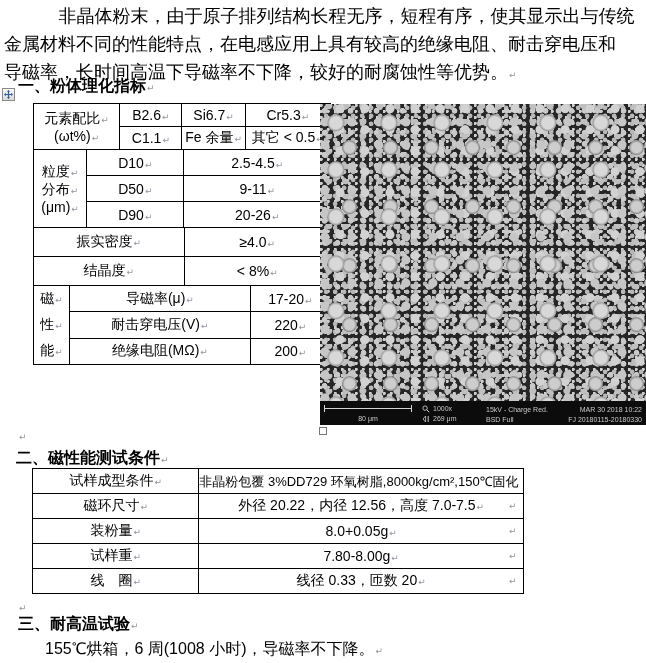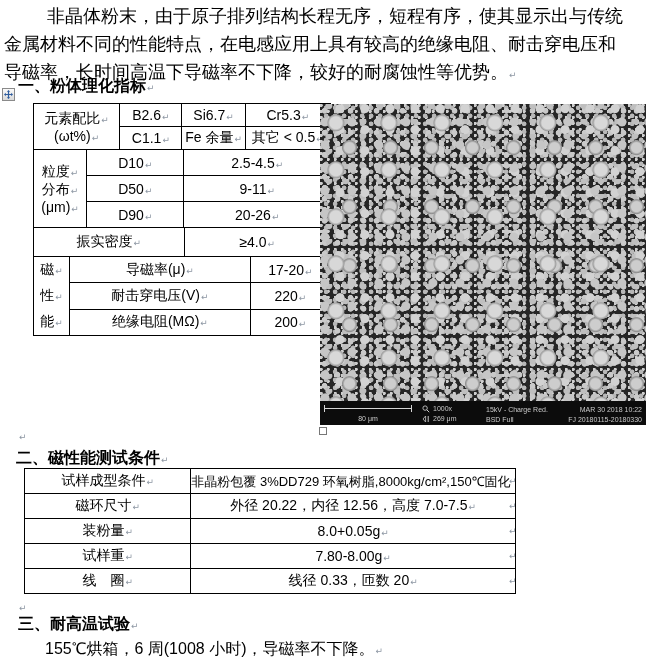--- a/index.html
+++ b/index.html
@@ -2,42 +2,42 @@
 <html><head>
 <meta charset="utf-8">
 <style>
   html,body{margin:0;padding:0;background:#fff;}
   .page{position:relative;width:646px;height:663px;background:#fff;overflow:hidden;
         font-family:"Liberation Sans",sans-serif;color:#000;}
   
   .eol{color:#8d97a3;font-size:9px;font-family:"DejaVu Sans",sans-serif;margin-left:1px;font-weight:normal;}
   
   .intro{position:absolute;left:4px;top:2px;width:642px;font-size:18px;line-height:28px;white-space:nowrap;}
-  .intro .l1{text-indent:43px;}
+  .intro .l1{text-indent:43px;text-align:center;}
   
   .h{position:absolute;font-size:16px;font-weight:bold;white-space:nowrap;}
   .h1{left:18px;top:76px;text-align:right;}
   .h2{left:16px;top:448px;}
   .h3{left:18px;top:614px;}
   
   .handle{position:absolute;left:2px;top:88px;width:13px;height:13px;border:1px solid #8a8a8a;
           background:linear-gradient(#fafafa,#d9d9d9);display:flex;align-items:center;justify-content:center;box-sizing:border-box;}
   
   table{border-collapse:collapse;table-layout:fixed;margin-left:16px;}
   td{border:1px solid #000;text-align:center;vertical-align:middle;font-size:14px;padding:0;
      overflow:hidden;white-space:nowrap;}
   .t1wrap{position:absolute;left:17px;top:103px;}
   .t1wrap table{width:298px;}
   .tB,.tC,.tD{margin-top:-1px;padding-left:27px;}
   .tA td{height:22px;}
   .tB td{height:25px;}
   .tC td{height:28px;}
   .tD td{height:24px;}
   .vlines div{line-height:24px;}
-  .t2wrap{position:absolute;left:8px;top:468px;}
+  .t2wrap{position:absolute;left:16px;top:468px;}
   .t2wrap table{width:492px;}
   .t2 td{height:24px;}
   .smallv{font-size:13px;}
   .t2marks{position:absolute;left:508px;top:468px;}
   .t2marks .t2m{height:25px;display:flex;align-items:center;}
   .aftermark1{position:absolute;left:18px;top:426px;}
   .aftermark2{position:absolute;left:18px;top:597px;}
   .body3{position:absolute;left:45px;top:639px;font-size:16px;white-space:nowrap;}
   
   .sem{position:absolute;left:320px;top:104px;width:326px;height:321px;overflow:hidden;
@@ -139,20 +139,24 @@
     <table class="tC">
       <colgroup>
           <col style="width:150px">
           <col style="width:146px">
         </colgroup>
       <tbody>
       <tr>
         <td><span>振实密度</span><span class="eol">↵</span></td>
         <td><span>≥4.0</span><span class="eol">↵</span></td>
       </tr>
+      <tr>
+        <td><span>结晶度</span><span class="eol">↵</span></td>
+        <td><span>&lt; 8%</span><span class="eol">↵</span></td>
+      </tr>
     </tbody>
       </table>
     <table class="tD">
       <colgroup>
           <col style="width:36px">
           <col style="width:180px">
           <col style="width:80px">
         </colgroup>
       <tbody>
           <tr>

